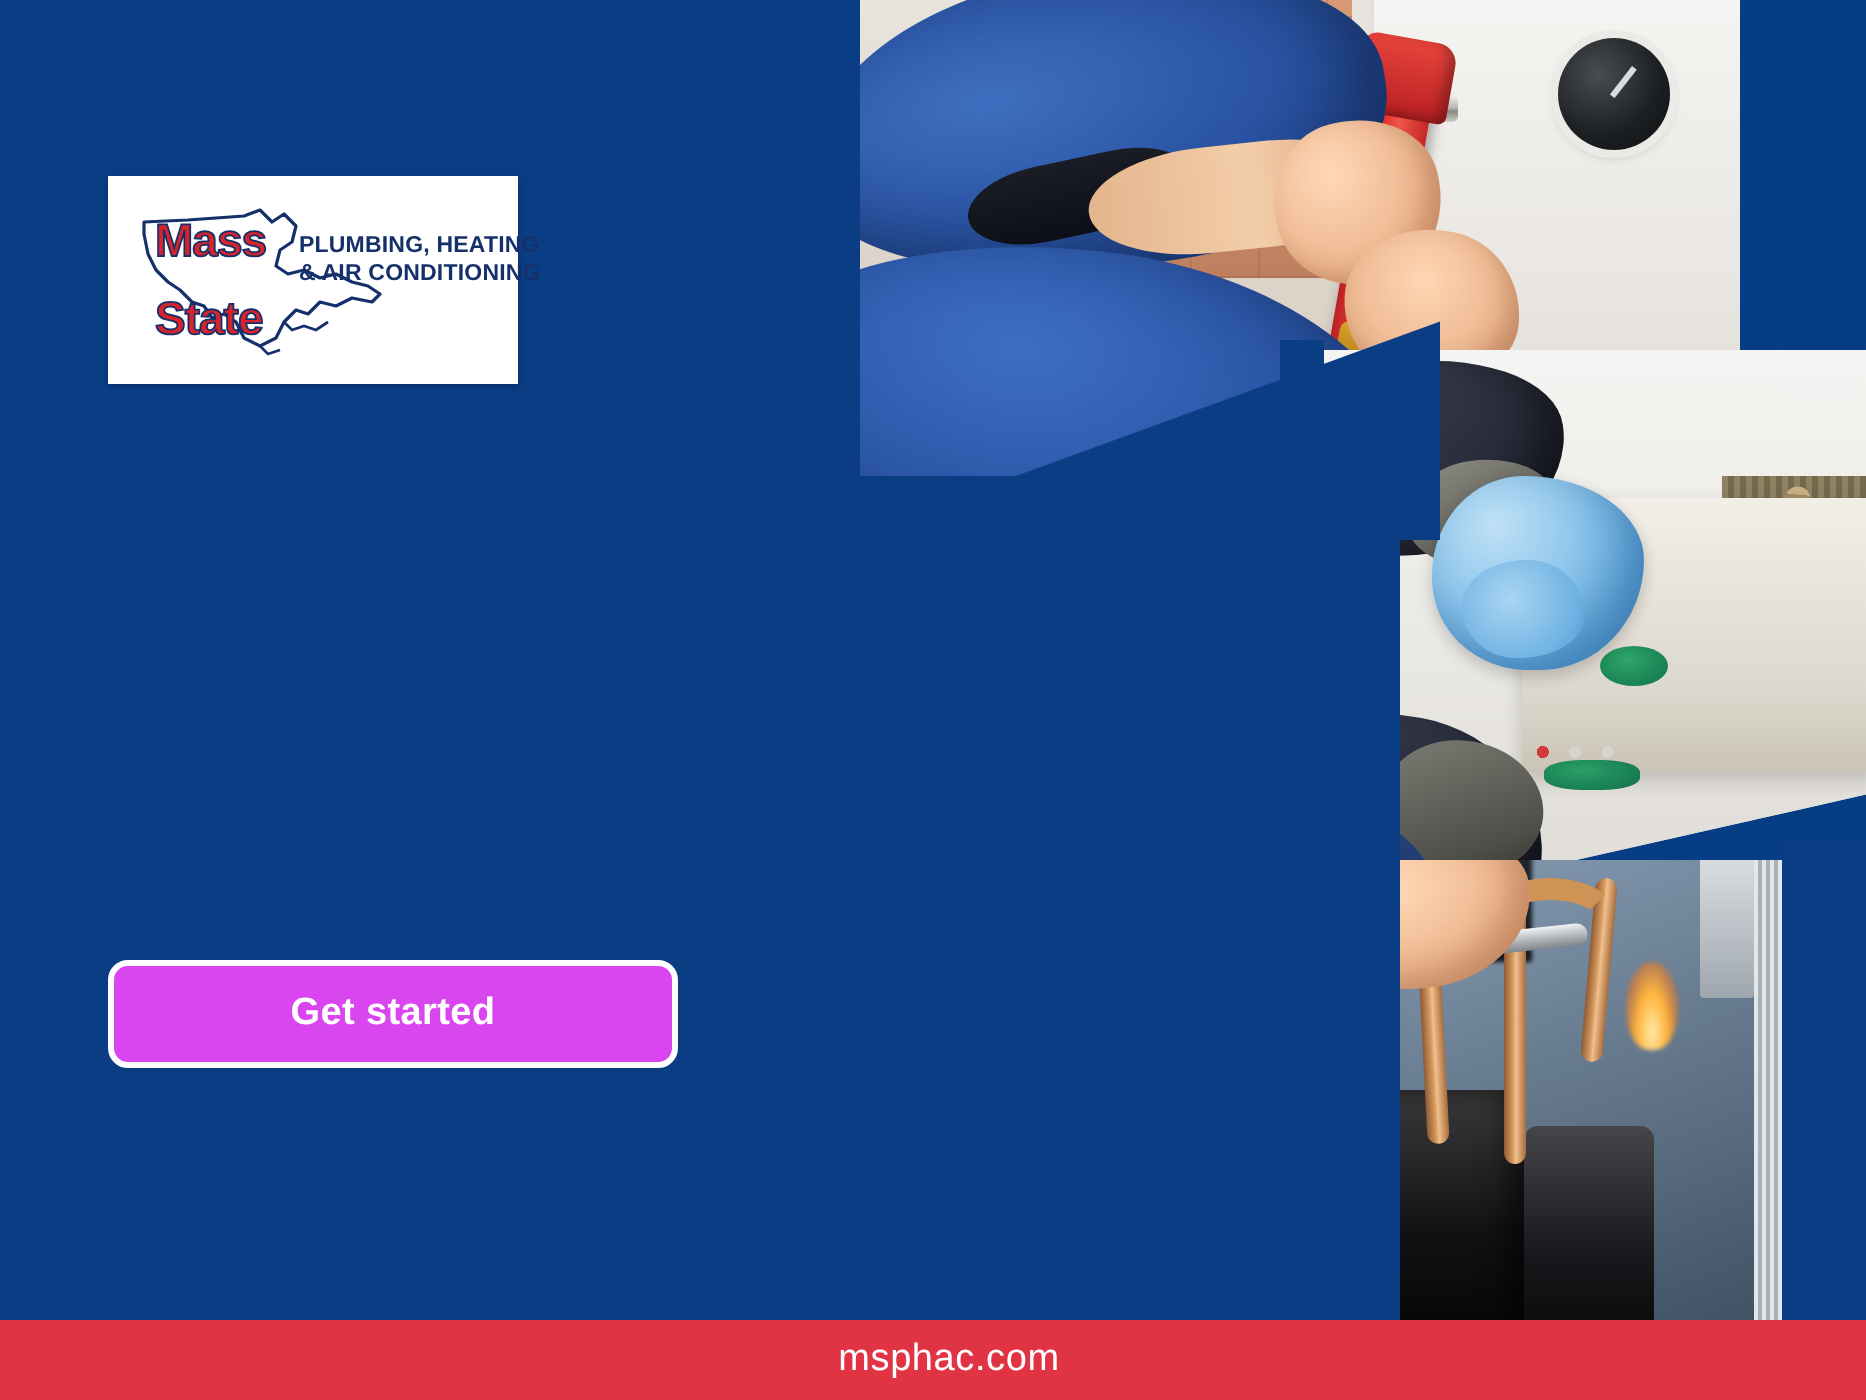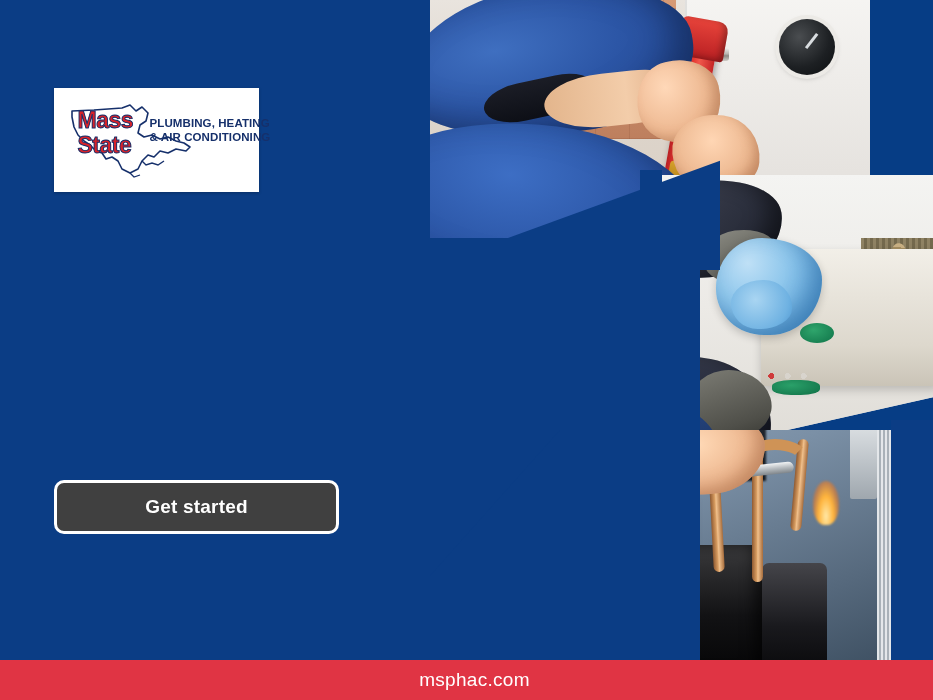--- a/index.html
+++ b/index.html
@@ -454,21 +454,21 @@
   .logo-word {
     display:block;
     font-family:"Liberation Sans", sans-serif;
     font-weight:700;
     font-size:23px;
     letter-spacing:-.5px;
     color:#d8232a;
     -webkit-text-stroke:0.9px #16306b;
     text-shadow:0 0 0 #16306b;
   }
-  #logo-word-state { margin-top:2px; }
+  #logo-word-state { margin-top:16px; }
   #logo-tagline {
     position:absolute; left:88px; top:20px;
     font-family:"Liberation Sans", sans-serif;
     font-weight:700;
     font-size:11.5px;
     line-height:1.18;
     color:#16306b;
     letter-spacing:.1px;
     white-space:nowrap;
   }
@@ -493,21 +493,21 @@
        2px 2px 0 rgba(200,60,70,.55),
        3px 3px 1px rgba(150,30,45,.35);
     white-space:nowrap;
   }
   #headline-line-2 { margin-top:10px; }
 
   #cta-button {
     position:absolute;
     left:54px; top:480px;
     width:285px; height:54px;
-    background:#404040;
+    background:#d946ef;
     border:3px solid #ffffff;
     border-radius:10px;
     display:flex; align-items:center; justify-content:center;
     cursor:pointer;
   }
   #cta-label {
     font-family:"Liberation Sans", sans-serif;
     font-weight:700;
     font-size:19px;
     color:#ffffff;

